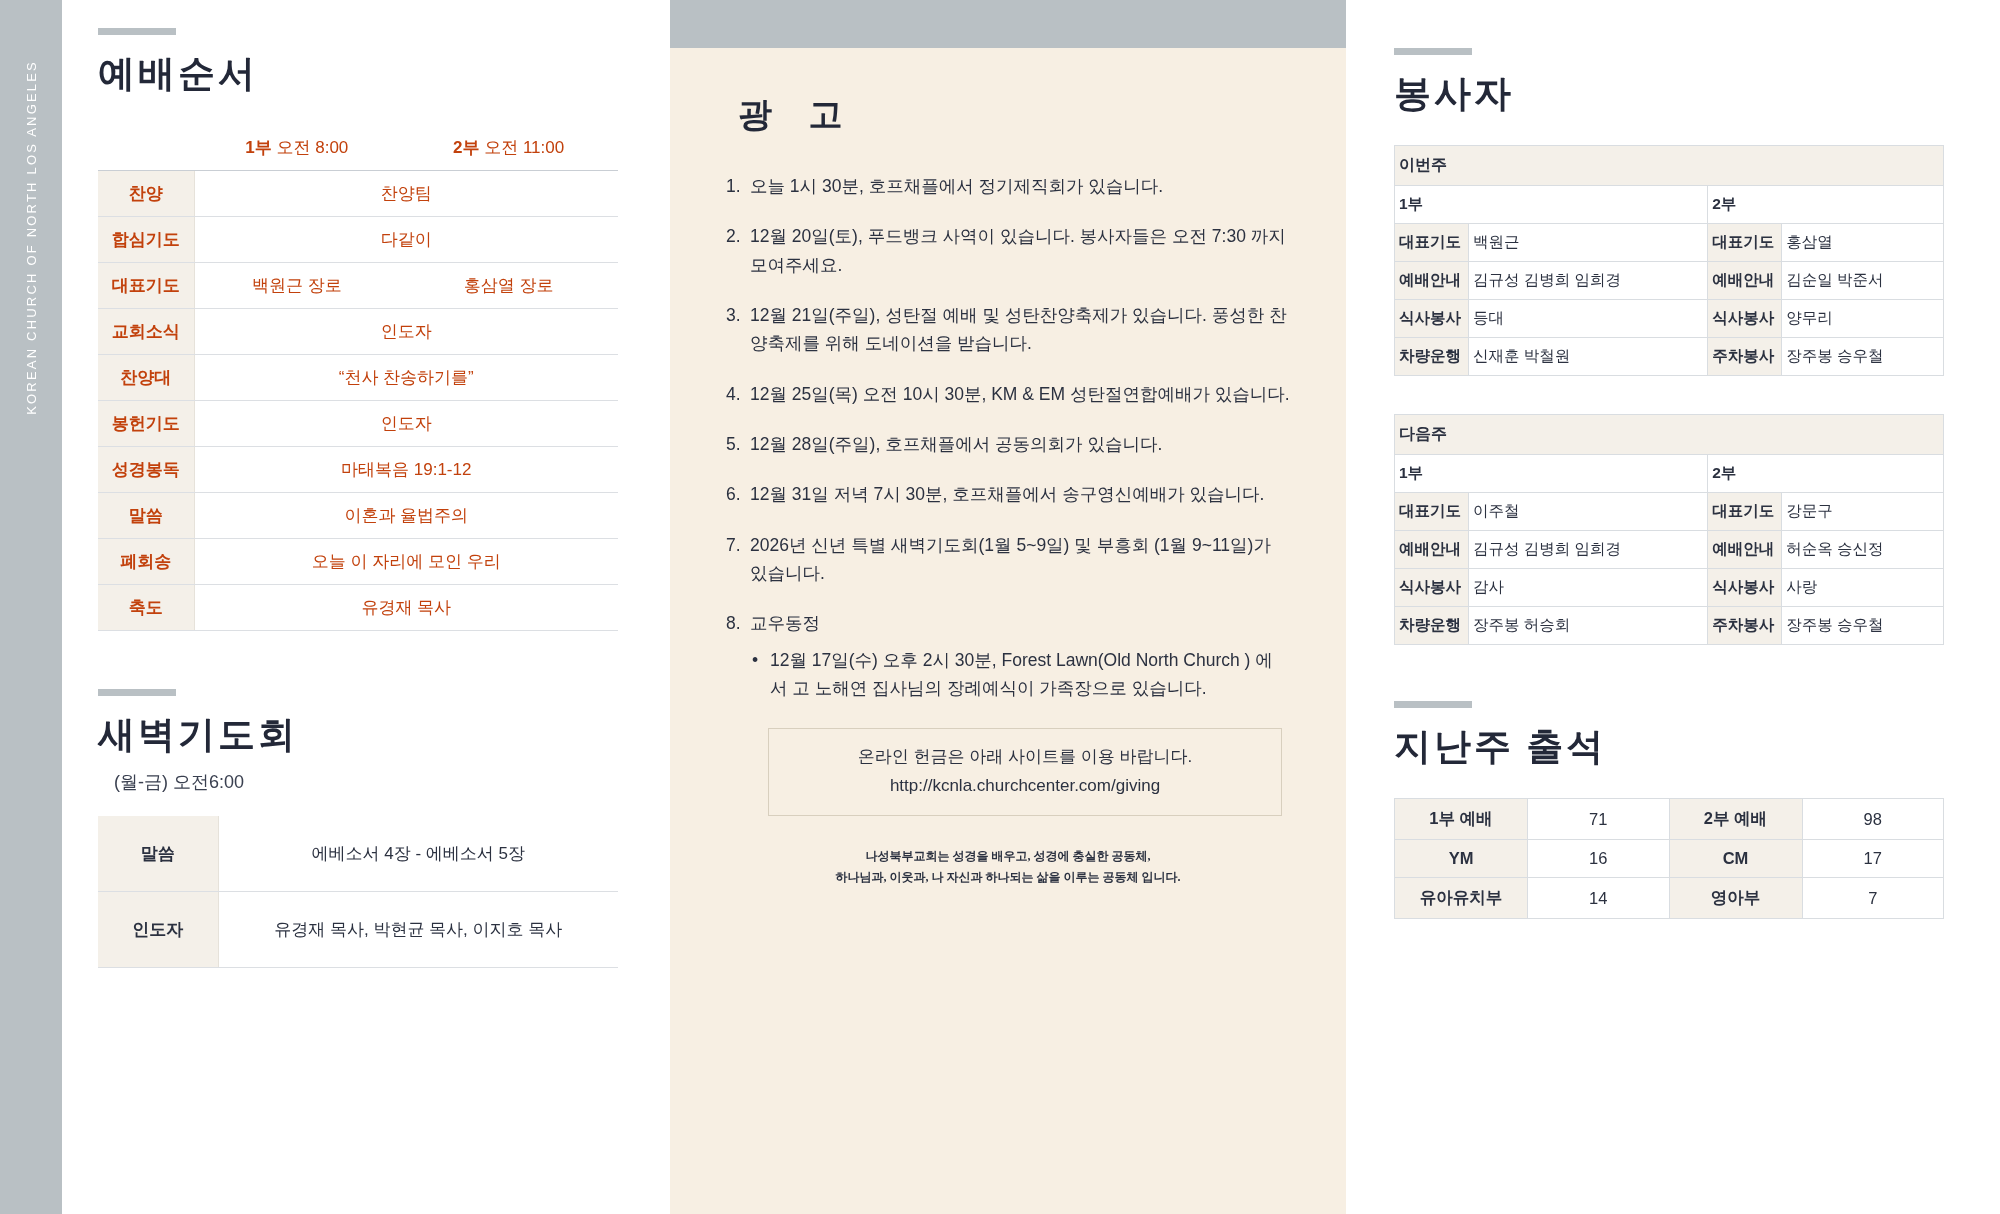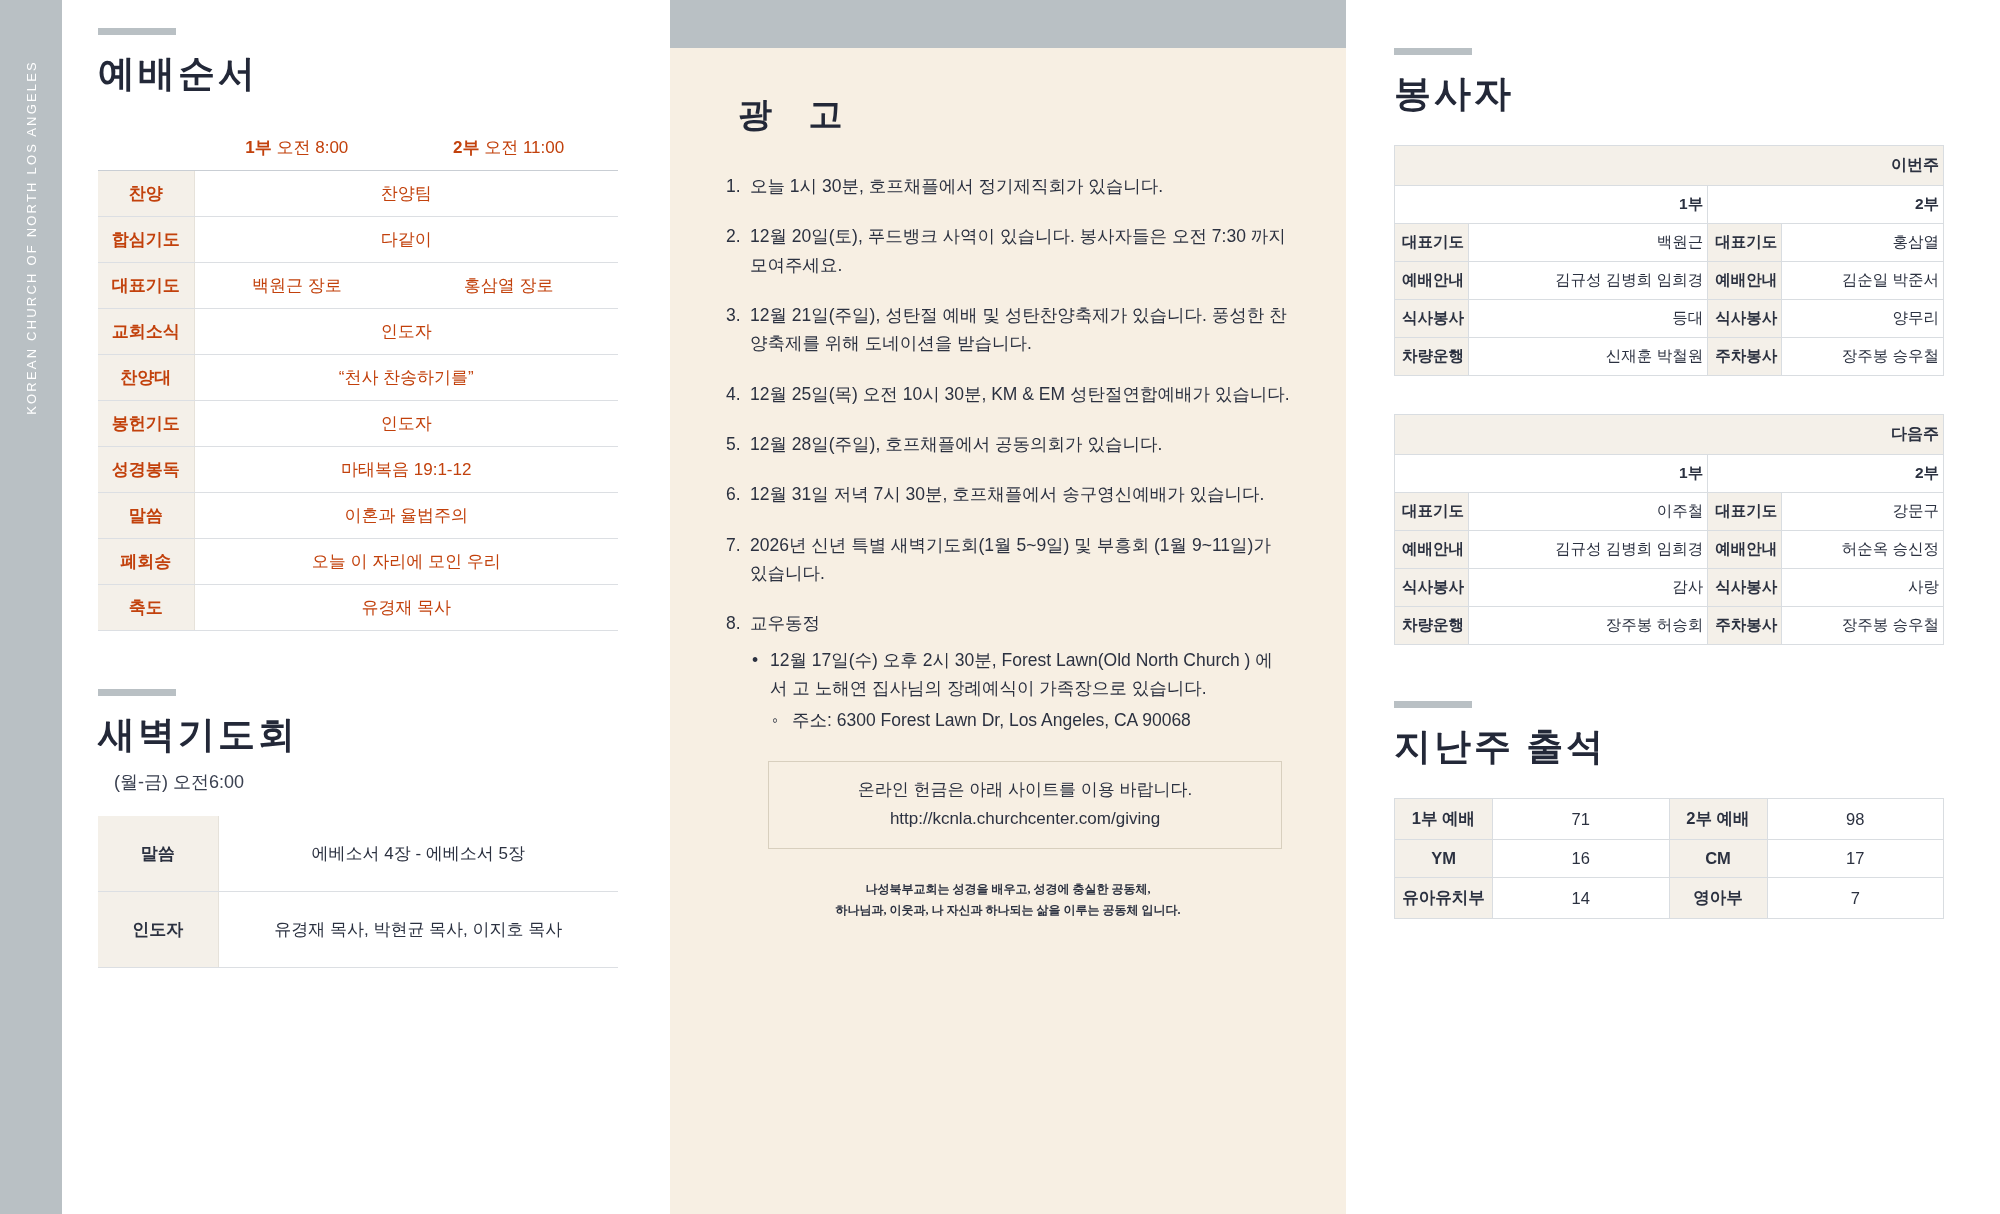--- a/index.html
+++ b/index.html
@@ -199,21 +199,21 @@
   }
   table.vol {
     width: 100%;
     border-collapse: collapse;
     font-size: 15.5px;
     margin-bottom: 10px;
   }
   table.vol td, table.vol th {
     border: 1px solid #d9dde1;
     padding: 8px 4px;
-    text-align: right;
+    text-align: left;
     font-weight: 400;
   }
   table.vol .wk-head {
     background: #f4f0e9;
     font-weight: 700;
     font-size: 16px;
     padding: 9px 4px;
   }
   table.vol .part-head { font-weight: 700; }
   table.vol .rl {
@@ -230,21 +230,21 @@
     margin-top: 4px;
   }
   table.att td {
     border: 1px solid #d9dde1;
     padding: 9px 6px;
     text-align: center;
   }
   table.att td.k {
     background: #f4f0e9;
     font-weight: 700;
-    width: 98px;
+    width: 133px;
   }
 </style>
 </head>
 <body>
 
 <div class="page">
 
   <div class="spine">
     <div class="spine-text">KOREAN CHURCH OF NORTH LOS ANGELES</div>
   </div>
@@ -363,23 +363,20 @@
         <span class="num">7.</span>
         <span class="body">2026년 신년 특별 새벽기도회(1월 5~9일) 및 부흥회 (1월 9~11일)가 있습니다.</span>
       </li>
       <li>
         <span class="num">8.</span>
         <span class="body">
           <span>교우동정</span>
           <ul class="sub">
             <li>
               <span>12월 17일(수) 오후 2시 30분, Forest Lawn(Old North Church ) 에서 고 노해연 집사님의 장례예식이 가족장으로 있습니다.</span>
-              <ul class="sub2">
-                <li>주소: 6300 Forest Lawn Dr, Los Angeles, CA  90068</li>
-              </ul>
             </li>
           </ul>
         </span>
       </li>
     </ol>
 
     <div class="giving-box">
       <div>온라인 헌금은 아래 사이트를 이용 바랍니다.</div>
       <div>http://kcnla.churchcenter.com/giving</div>
     </div>

